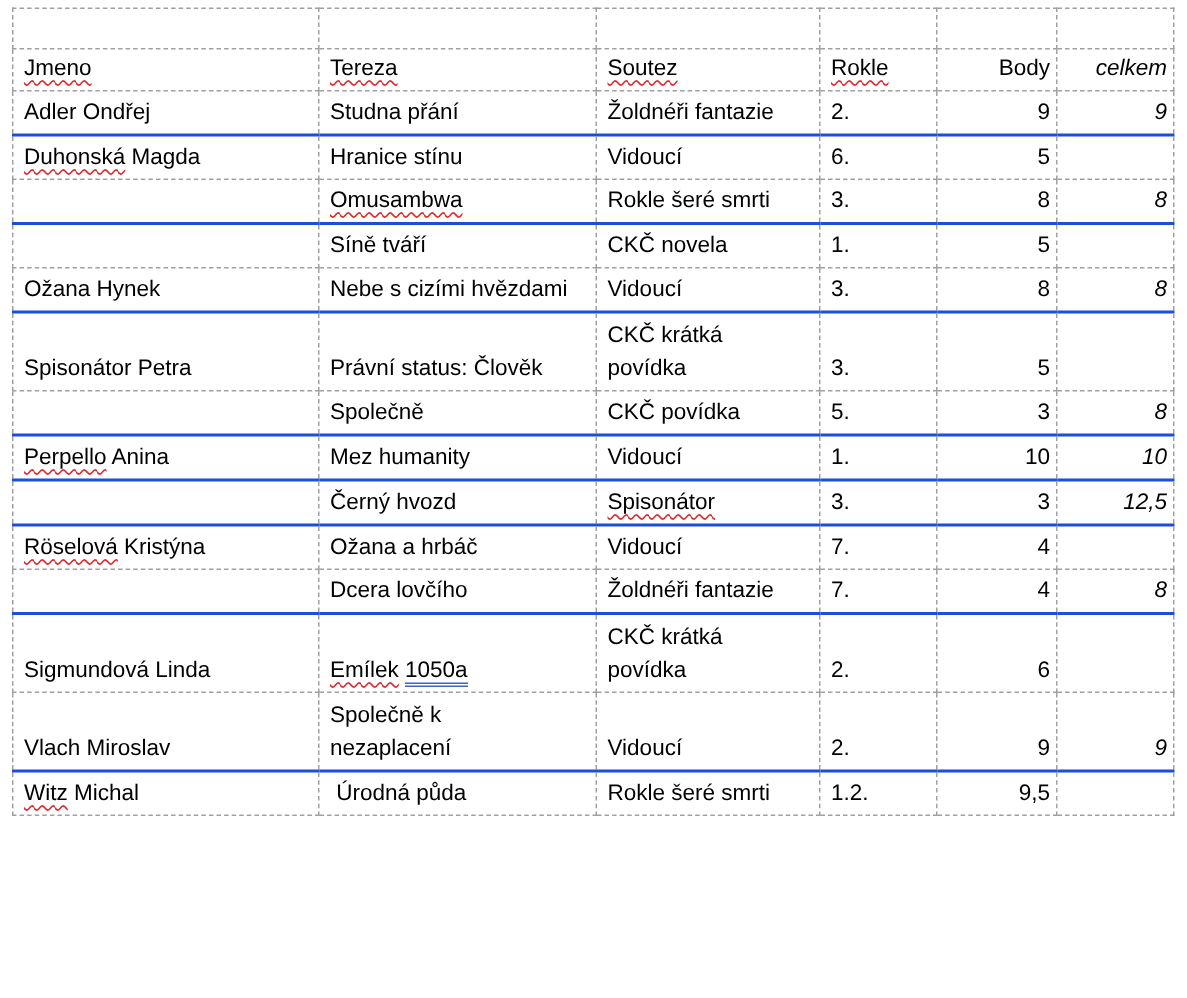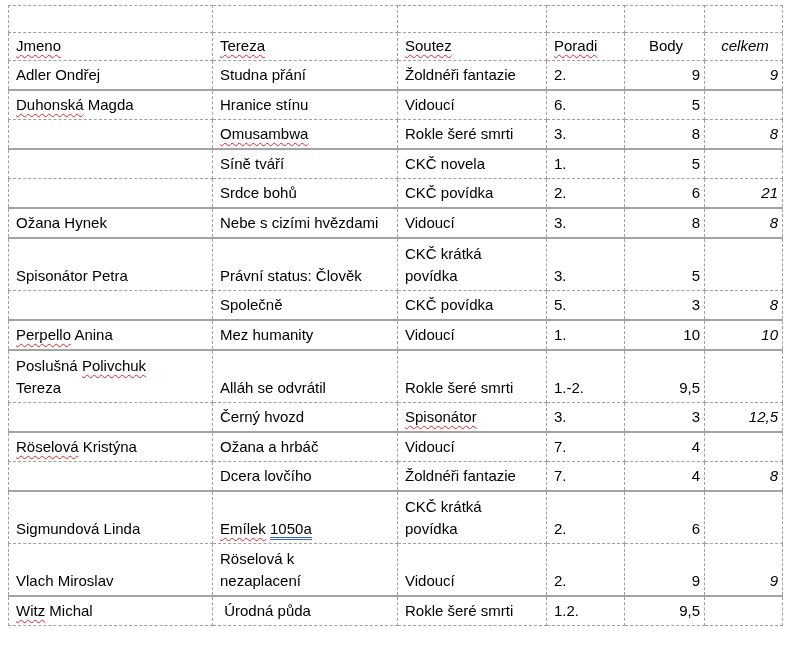--- a/index.html
+++ b/index.html
@@ -29,26 +29,26 @@
     padding: 0 4px 3px 7px;
     height: 25px;
     line-height: 22px;
     white-space: pre-wrap;
     overflow: hidden;
     font-weight: normal;
   }
   tr.spacer td { height: 23px; }
   tr.header td { height: 24px; }
   tr.tall td { height: 48px; }
-  tr.group-end td { border-bottom: 2px solid #a3a3a3; }
+  tr.group-end td { border-bottom: 2px solid #1d4ed8; }
   td.col-body { text-align: right; padding-right: 8px; }
   td.col-celkem { text-align: right; padding-right: 4px; font-weight: bold; font-style: italic; }
   tr.header td.col-body,
   tr.header td.col-celkem {
-    text-align: center;
+    text-align: right;
     padding-left: 7px;
     font-weight: normal;
   }
   .sp-red {
     text-decoration-line: underline;
     text-decoration-style: wavy;
     text-decoration-color: #e2252b;
     text-decoration-thickness: 1px;
     text-underline-offset: 3px;
   }
@@ -75,21 +75,21 @@
     <td class="col-povidka"></td>
     <td class="col-soutez"></td>
     <td class="col-poradi"></td>
     <td class="col-body"></td>
     <td class="col-celkem"></td>
   </tr>
         <tr class="header">
     <td class="col-jmeno"><span class="sp-red">Jmeno</span></td>
     <td class="col-povidka"><span class="sp-red">Tereza</span></td>
     <td class="col-soutez"><span class="sp-red">Soutez</span></td>
-    <td class="col-poradi"><span class="sp-red">Poradi</span></td>
+    <td class="col-poradi"><span class="sp-red">Rokle</span></td>
     <td class="col-body">Body</td>
     <td class="col-celkem">celkem</td>
   </tr>
         <tr class="group-end">
     <td class="col-jmeno">Adler Ondřej</td>
     <td class="col-povidka">Studna přání</td>
     <td class="col-soutez">Žoldnéři fantazie</td>
     <td class="col-poradi">2.</td>
     <td class="col-body">9</td>
     <td class="col-celkem">9</td>
@@ -112,28 +112,20 @@
   </tr>
         <tr>
     <td class="col-jmeno"></td>
     <td class="col-povidka">Síně tváří</td>
     <td class="col-soutez">CKČ novela</td>
     <td class="col-poradi">1.</td>
     <td class="col-body">5</td>
     <td class="col-celkem"></td>
   </tr>
         <tr class="group-end">
-    <td class="col-jmeno"></td>
-    <td class="col-povidka">Srdce bohů</td>
-    <td class="col-soutez">CKČ povídka</td>
-    <td class="col-poradi">2.</td>
-    <td class="col-body">6</td>
-    <td class="col-celkem">21</td>
-  </tr>
-        <tr class="group-end">
     <td class="col-jmeno">Ožana Hynek</td>
     <td class="col-povidka">Nebe s cizími hvězdami</td>
     <td class="col-soutez">Vidoucí</td>
     <td class="col-poradi">3.</td>
     <td class="col-body">8</td>
     <td class="col-celkem">8</td>
   </tr>
         <tr class="tall">
     <td class="col-jmeno">Spisonátor Petra</td>
     <td class="col-povidka">Právní status: Člověk</td>
@@ -151,29 +143,20 @@
     <td class="col-body">3</td>
     <td class="col-celkem">8</td>
   </tr>
         <tr class="group-end">
     <td class="col-jmeno"><span class="sp-red">Perpello</span> Anina</td>
     <td class="col-povidka">Mez humanity</td>
     <td class="col-soutez">Vidoucí</td>
     <td class="col-poradi">1.</td>
     <td class="col-body">10</td>
     <td class="col-celkem">10</td>
-  </tr>
-        <tr class="tall">
-    <td class="col-jmeno">Poslušná <span class="sp-red">Polivchuk</span>
-Tereza</td>
-    <td class="col-povidka">Alláh se odvrátil</td>
-    <td class="col-soutez">Rokle šeré smrti</td>
-    <td class="col-poradi">1.-2.</td>
-    <td class="col-body">9,5</td>
-    <td class="col-celkem"></td>
   </tr>
         <tr class="group-end">
     <td class="col-jmeno"></td>
     <td class="col-povidka">Černý hvozd</td>
     <td class="col-soutez"><span class="sp-red">Spisonátor</span></td>
     <td class="col-poradi">3.</td>
     <td class="col-body">3</td>
     <td class="col-celkem">12,5</td>
   </tr>
         <tr>
@@ -196,21 +179,21 @@
     <td class="col-jmeno">Sigmundová Linda</td>
     <td class="col-povidka"><span class="sp-red">Emílek</span> <span class="sp-blue">1050a</span></td>
     <td class="col-soutez">CKČ krátká
 povídka</td>
     <td class="col-poradi">2.</td>
     <td class="col-body">6</td>
     <td class="col-celkem"></td>
   </tr>
         <tr class="tall group-end">
     <td class="col-jmeno">Vlach Miroslav</td>
-    <td class="col-povidka">Röselová k
+    <td class="col-povidka">Společně k
 nezaplacení</td>
     <td class="col-soutez">Vidoucí</td>
     <td class="col-poradi">2.</td>
     <td class="col-body">9</td>
     <td class="col-celkem">9</td>
   </tr>
         <tr>
     <td class="col-jmeno"><span class="sp-red">Witz</span> Michal</td>
     <td class="col-povidka"> Úrodná půda</td>
     <td class="col-soutez">Rokle šeré smrti</td>

